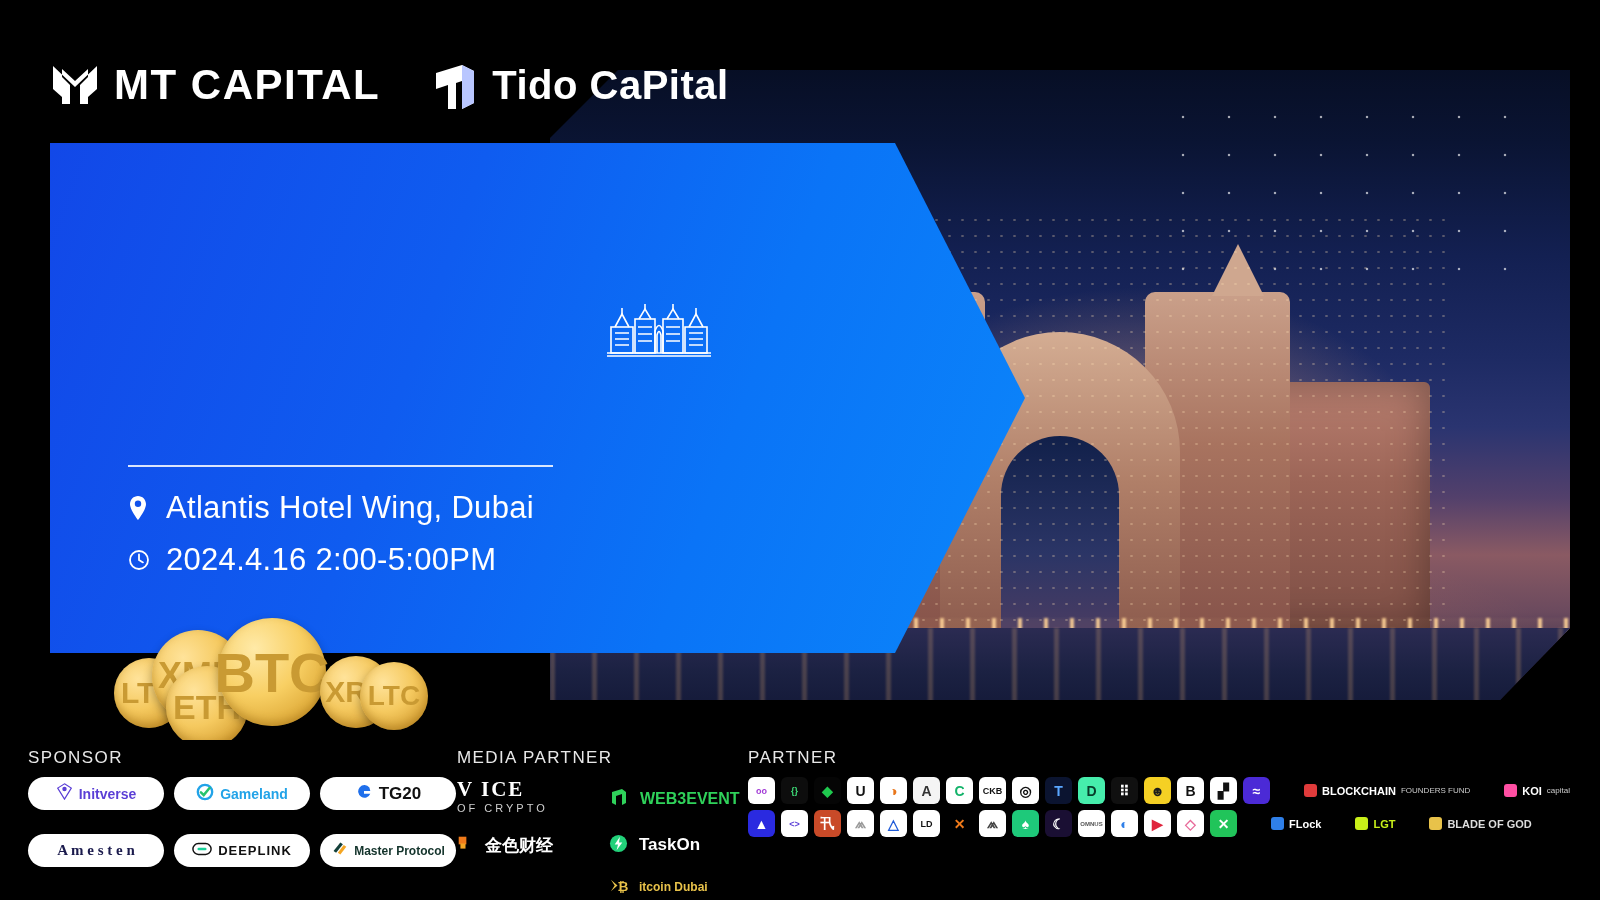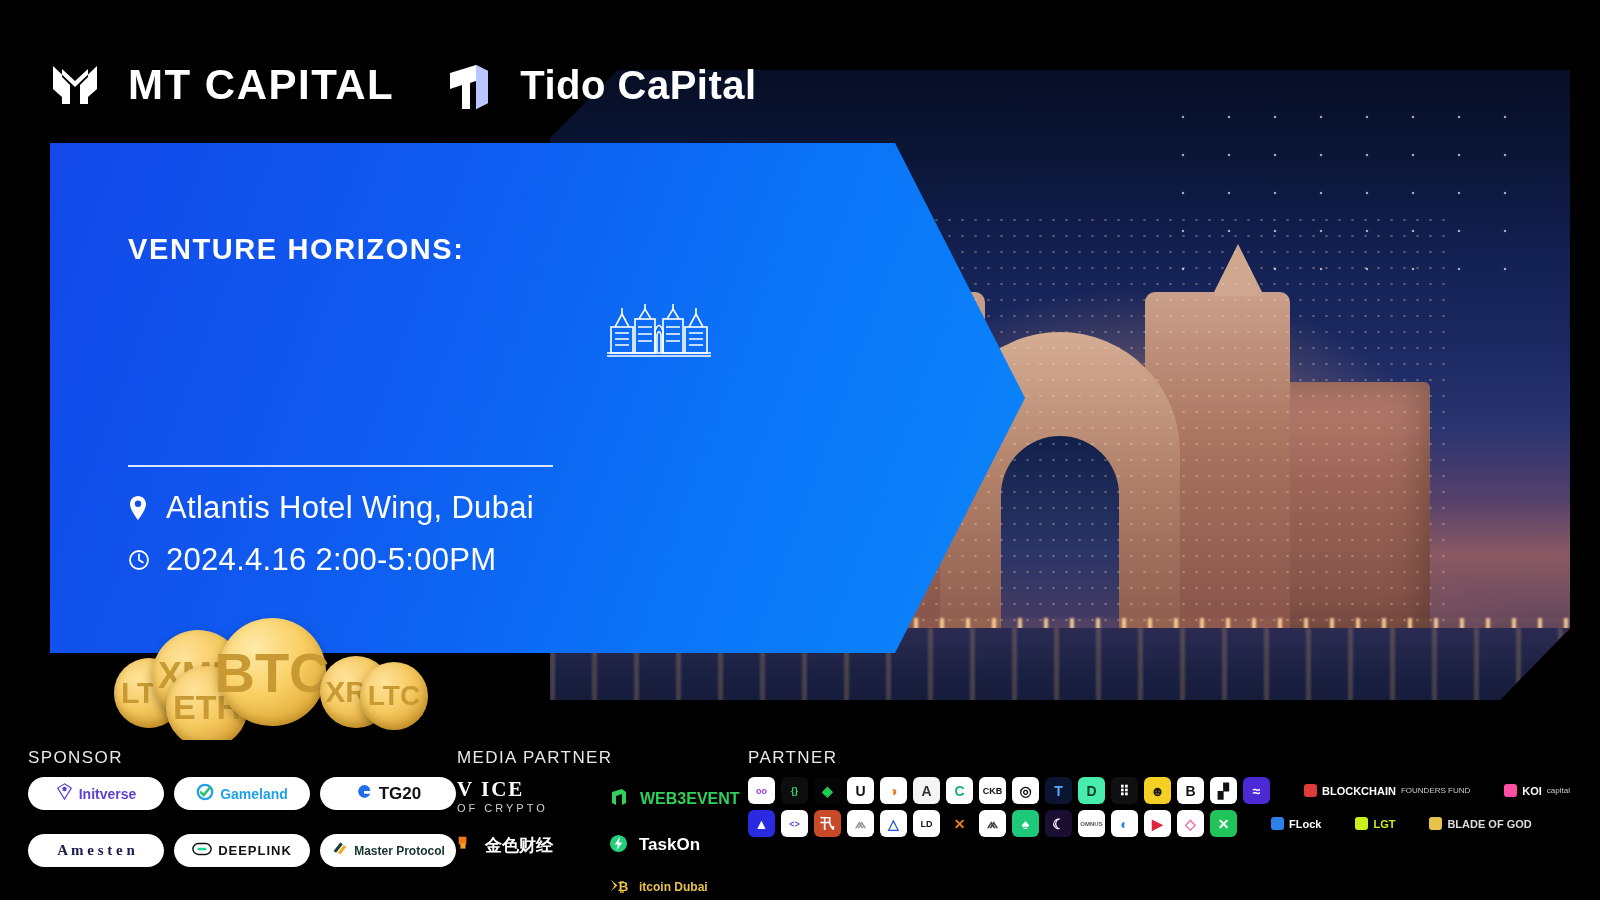--- a/index.html
+++ b/index.html
@@ -26,21 +26,21 @@
   
   .logo-bar {
     position: absolute;
     left: 20px; top: 22px;
     height: 70px;
     display: flex;
     align-items: center;
     gap: 52px;
     z-index: 40;
   }
-  .logo { display: flex; align-items: center; gap: 28px; }
+  .logo { display: flex; align-items: center; gap: 14px; }
   .mt-mark { width: 50px; height: 44px; }
   .mt-text {
     color: #ffffff;
     font-size: 42px;
     font-weight: 700;
     letter-spacing: 1.5px;
     font-family: "Liberation Sans", sans-serif;
   }
   .tido-mark { width: 46px; height: 48px; }
   .tido-text {
@@ -293,21 +293,20 @@
       <span class="tido-mark">
         <svg viewBox="0 0 46 48" width="46" height="48">
           <path d="M4 12 L30 4 L42 10 L42 42 L30 48 L30 20 L24 22 L24 48 L16 48 L16 24 L4 28 Z" fill="#ffffff"></path>
           <path d="M30 4 L42 10 L42 42 L30 48 Z" fill="#b9c6ff"></path>
         </svg>
       </span>
       <span class="tido-text">Tido CaPital</span>
     </div>
   </div>
 
-  <div class="kicker">VENTURE HORIZONS:</div>
 
   <span class="landmark-icon">
     <svg width="108" height="56" viewBox="0 0 108 56" fill="none" stroke="#ffffff" stroke-width="1.6">
       <rect x="6" y="24" width="22" height="26"></rect>
       <rect x="80" y="24" width="22" height="26"></rect>
       <rect x="30" y="16" width="20" height="34"></rect>
       <rect x="58" y="16" width="20" height="34"></rect>
       <path d="M50 50 L50 28 Q54 17 58 28 L58 50"></path>
       <path d="M52 50 L52 32 Q54 25 56 32 L56 50"></path>
       <path d="M10 24 L17 11 L24 24M84 24 L91 11 L98 24"></path>

